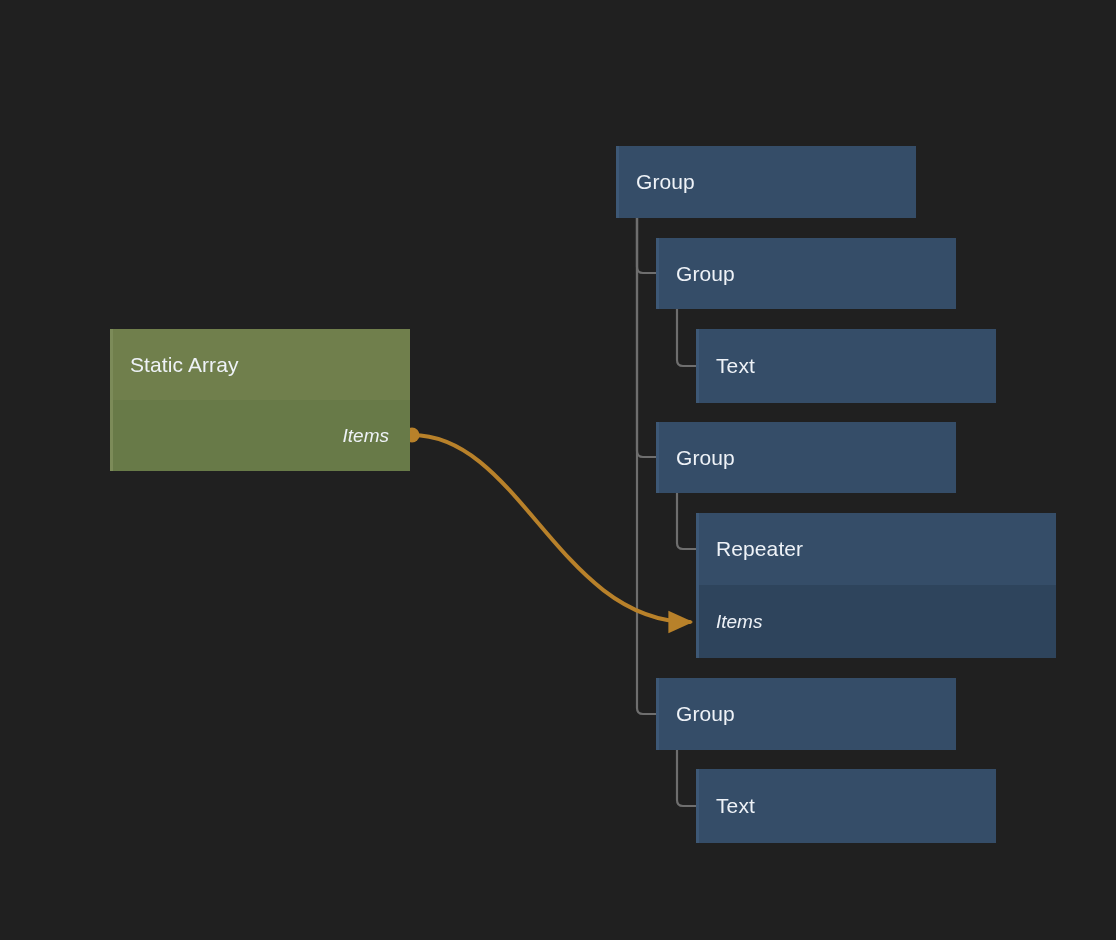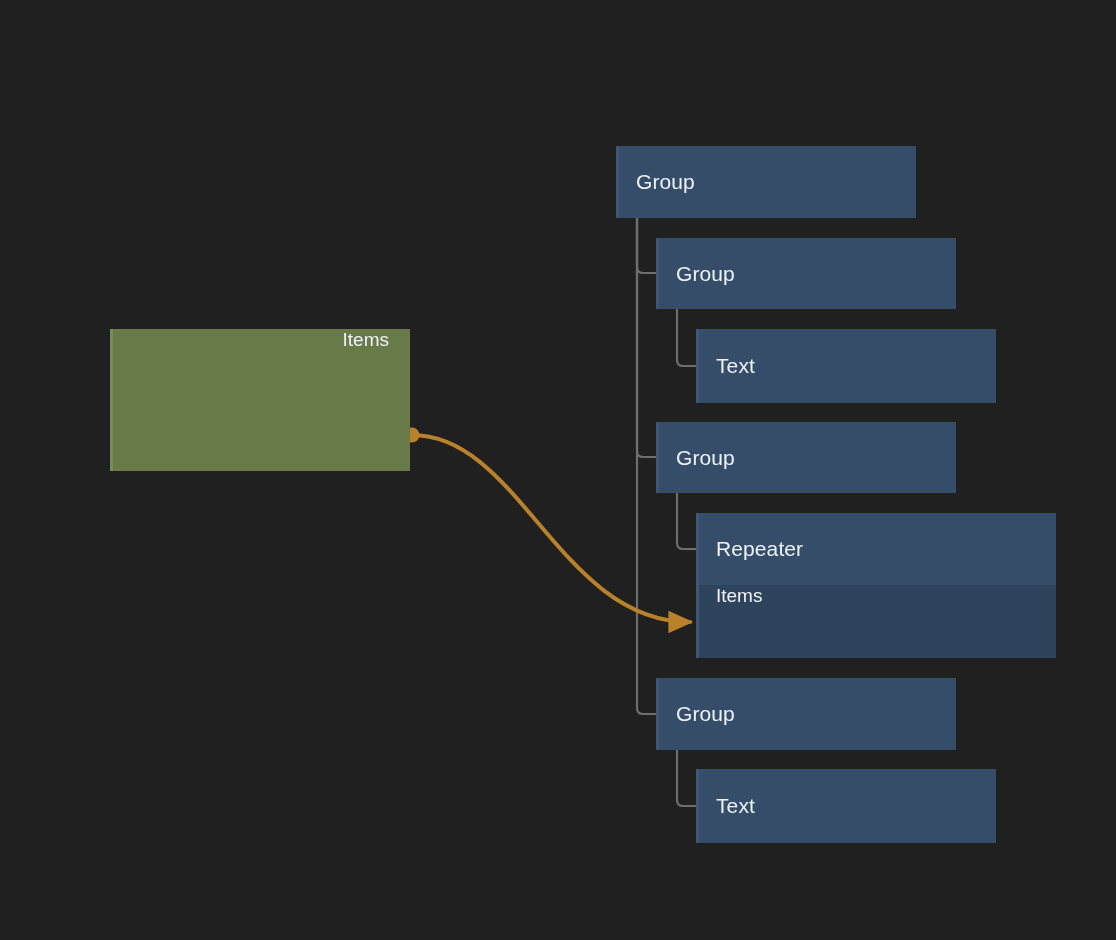--- a/index.html
+++ b/index.html
@@ -28,22 +28,24 @@
     overflow: hidden;
   }
   .node-header {
     display: flex;
     align-items: center;
     box-sizing: border-box;
     width: 100%;
   }
   .node-row {
     display: flex;
+    align-items: center;
     box-sizing: border-box;
     width: 100%;
+    font-style: italic;
   }
   .node-title {
     font-size: 21px;
     font-weight: 400;
     color: #eef2f7;
     letter-spacing: 0.1px;
     white-space: nowrap;
   }
   .row-label {
     font-size: 19px;
@@ -110,20 +112,23 @@
     </g>
 
     <g>
       <path d="M 412 435 C 520 435, 560 622, 690 622" fill="none" stroke="#b8812a" stroke-width="4" stroke-linecap="round" marker-end="url(#arrowhead)"></path>
       <circle cx="412" cy="435" r="7.5" fill="#b8812a"></circle>
     </g>
   </svg>
 
   <div class="node node-green" style="left:110px; top:329px; width:300px; height:142px;">
     <div class="edge-accent"></div>
+    <div class="node-header" style="height:71px;">
+      <span class="node-title">Static Array</span>
+    </div>
     <div class="node-row" style="height:71px;">
       <span class="row-label">Items</span>
     </div>
   </div>
 
   <div class="node node-blue" style="left:616px; top:146px; width:300px; height:72px;">
     <div class="edge-accent"></div>
     <div class="node-header" style="height:72px;">
       <span class="node-title">Group</span>
     </div>

